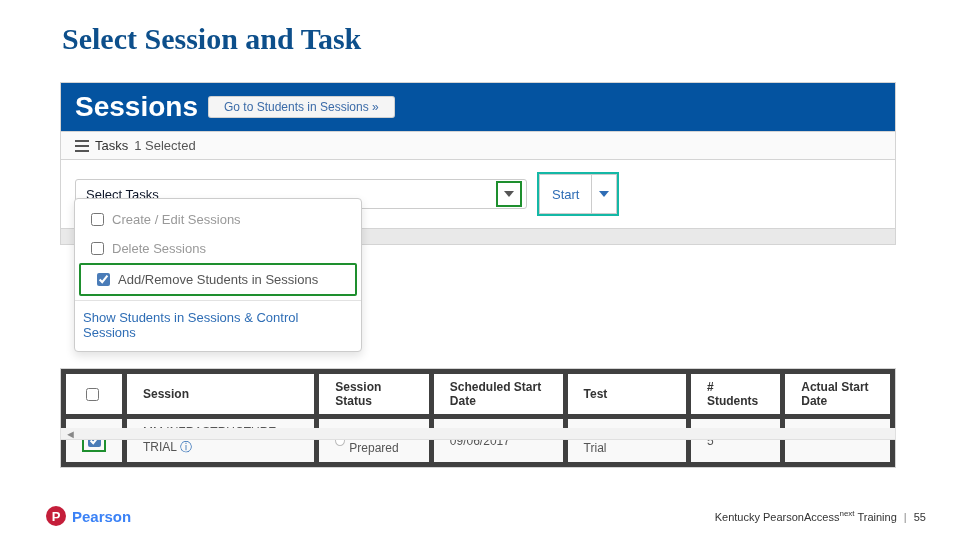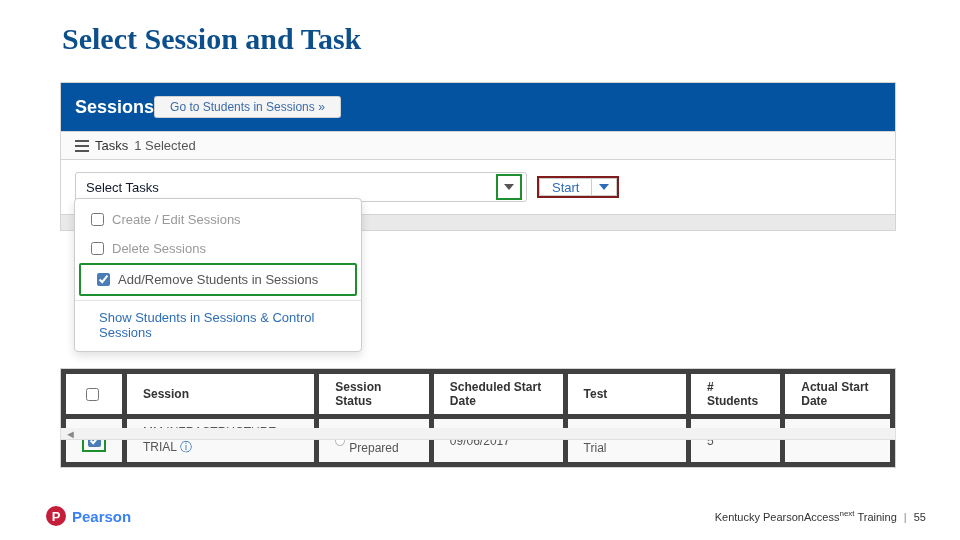--- a/index.html
+++ b/index.html
@@ -19,22 +19,22 @@
   }
   .app-panel {
     position:absolute; left:60px; top:82px; width:836px;
     border:1px solid #d4d4d4; background:#fff;
   }
   .blue-bar {
     background:#0453a0; height:48px; padding:8px 14px;
     display:flex; align-items:center; color:#fff;
   }
   .sessions-label {
-    font-size:18px; font-weight:bold; color:#fff;
-    display:inline-block; 
+    font-size:28px; font-weight:bold; color:#fff;
+    display:inline-block; margin-right:10px;
   }
   .pill-link {
     display:inline-flex; align-items:center;
     background:#f5f5f5; color:#3b6ba8;
     border-radius:3px; padding:4px 16px;
     font-size:12px;
     box-shadow:inset 0 0 0 1px rgba(0,0,0,.15);
   }
   .tasks-bar {
     border-top:1px solid #d4d4d4;
@@ -60,22 +60,22 @@
     padding:0 4px 0 10px;
     color:#0f172a; background:#fff;
   }
   .caret-box {
     width:26px; height:26px;
     display:flex; align-items:center; justify-content:center;
     border:2px solid #1e8f2e;
   }
   .caret-box svg path { fill:#555; }
   .start-wrap {
-    height:22px; display:flex; align-items:stretch;
-    border:2px solid #7f1d1d;
+    height:44px; display:flex; align-items:stretch;
+    border:2px solid #14b8a6;
   }
   .start-btn, .start-caret {
     background:#fff; color:#2e6db5;
     display:flex; align-items:center; justify-content:center;
     border:1px solid #ccc;
   }
   .start-btn { padding:0 12px; font-weight:normal; border-right:none; }
   .start-caret { width:26px; }
   .grey-strip { height:16px; background:#e9e9e9; border-top:1px solid #d4d4d4; }
   .search-row {
@@ -103,21 +103,21 @@
     z-index:5;
     padding:6px 0;
   }
   .dd-item {
     display:flex; align-items:center; padding:5px 12px;
     font-size:13px; color:#999;
   }
   .dd-item input { margin-right:8px; accent-color:#4a7cb8; }
   .dd-item.sel { border:2px solid #1e8f2e; margin:0 4px; border-radius:2px; color:#555; }
   .dd-sep { height:1px; background:#e2e2e2; margin:4px 0; }
-  .dd-link { padding:5px 24px; color:#2e6db5; font-size:13px; }
+  .dd-link { padding:5px 8px; color:#2e6db5; font-size:13px; }
 
   
   .grid {
     position:absolute; left:60px; top:368px; width:836px;
     border:1px solid #d4d4d4;
   }
   .grid table { width:100%; border-collapse:collapse; }
   .grid th, .grid td { border:5px solid #404040; padding:6px 16px; text-align:left; font-size:12px; }
   .grid th { background:#fff; font-weight:bold; color:#333; }
   .grid td { background:#f9f9f9; color:#555; }

